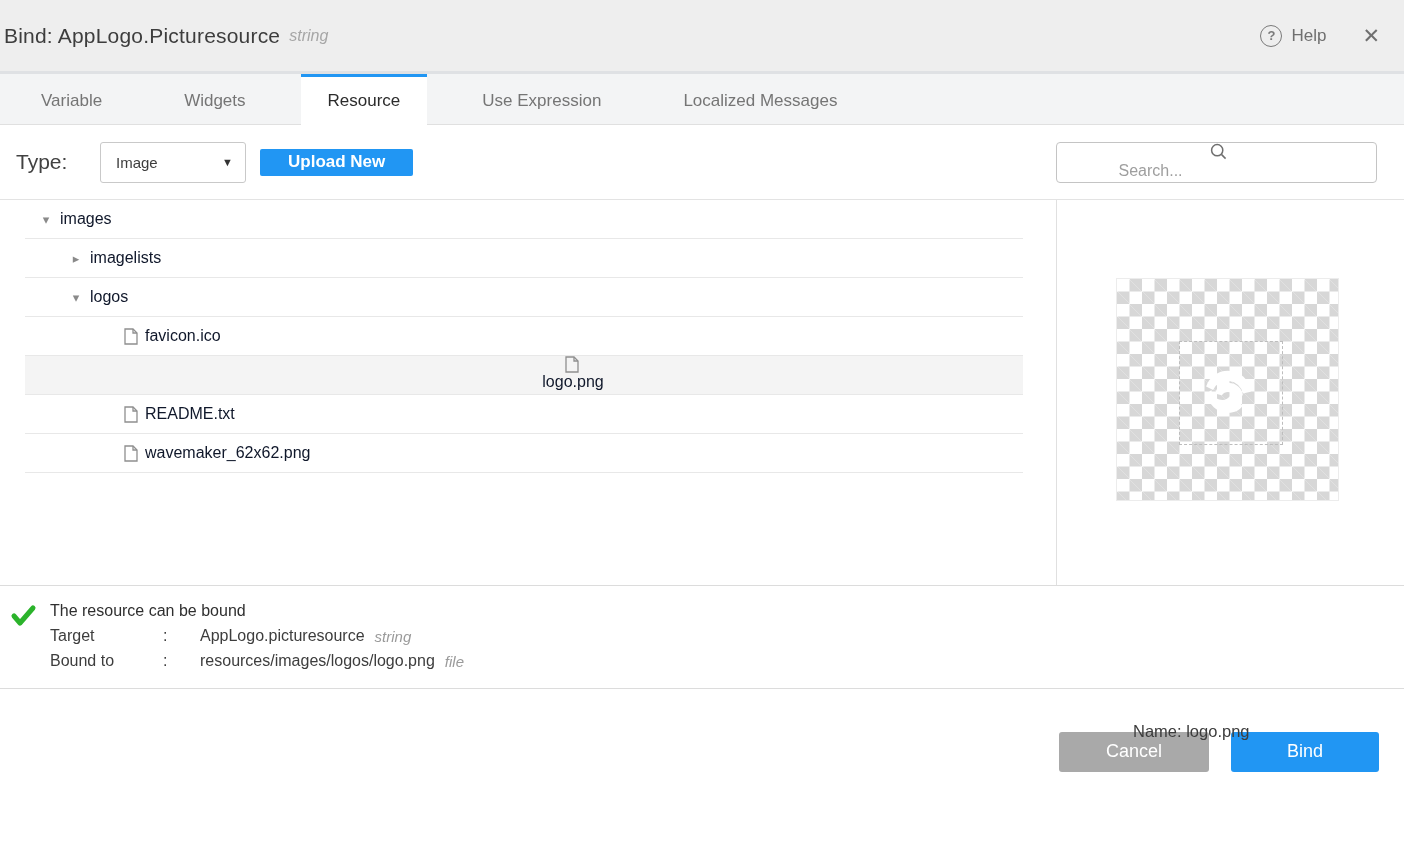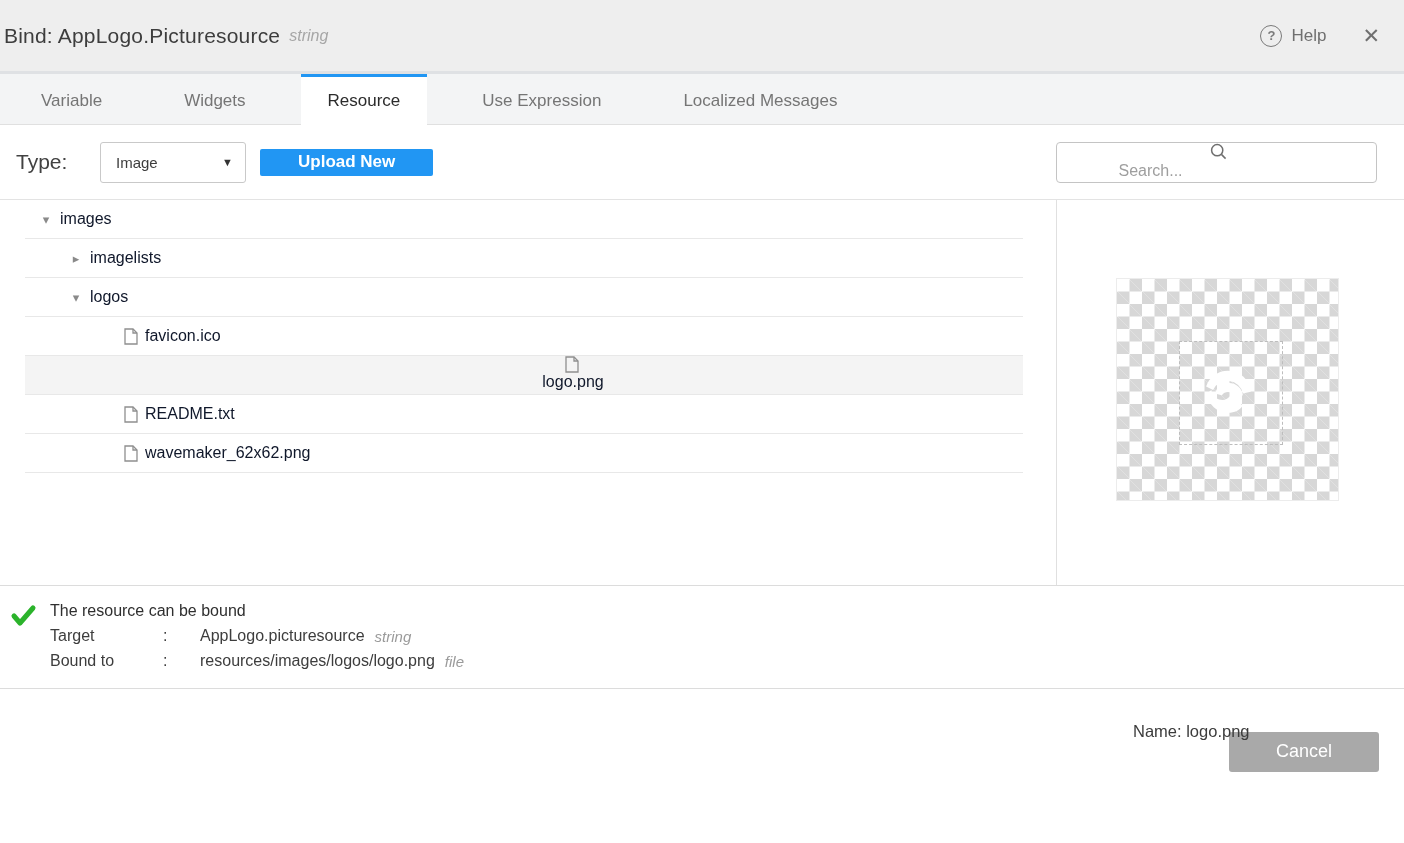--- a/index.html
+++ b/index.html
@@ -29,21 +29,21 @@
                 margin-bottom:-1px; }
 
   
   .toolbar { height:75px; border-bottom:1px solid #e3e3e3; display:flex; align-items:center;
              padding:0 27px 0 16px; flex:0 0 auto; background:#fff; }
   .type-label { font-size:21px; color:#424242; width:84px; }
   .select { width:146px; height:41px; border:1px solid #c9c9c9; border-radius:3px; background:#fff;
             display:flex; align-items:center; padding:0 12px 0 15px; font-size:15px; color:#3d3d3d;
             cursor:pointer; }
   .select .caret { margin-left:auto; font-size:11px; color:#333; }
-  .btn-upload { margin-left:14px; height:27px; padding:0 38px; background:#2196f3; color:#fff;
+  .btn-upload { margin-left:14px; height:27px; padding:0 28px; background:#2196f3; color:#fff;
                 border:none; border-radius:2px; font-size:17px; font-weight:bold; cursor:pointer;
                 font-family:inherit; }
   .searchbox { margin-left:auto; width:321px; height:41px; border:1px solid #c4c4c4; border-radius:4px;
                background:#fff; display:flex; align-items:center; padding:0 12px 0 15px;flex-direction:column; }
   .searchbox svg { flex:0 0 auto; }
   .searchbox input { border:none; outline:none; flex:1; margin-left:8px; font-size:16px;
                      color:#424242; font-family:inherit; background:transparent; }
   .searchbox input::placeholder { color:#9e9e9e; }
 
   
@@ -231,15 +231,16 @@
         <span class="lbl">Bound to</span>
         <span class="sep">:</span>
         <span class="val">resources/images/logos/logo.png</span>
         <span class="typ">file</span>
       </div>
     </div>
   </div>
 
   <div class="footerbar">
     <button class="btn-cancel">Cancel</button>
+    <button class="btn-bind">Bind</button>
   </div>
 
 </div>
 
 </body></html>

